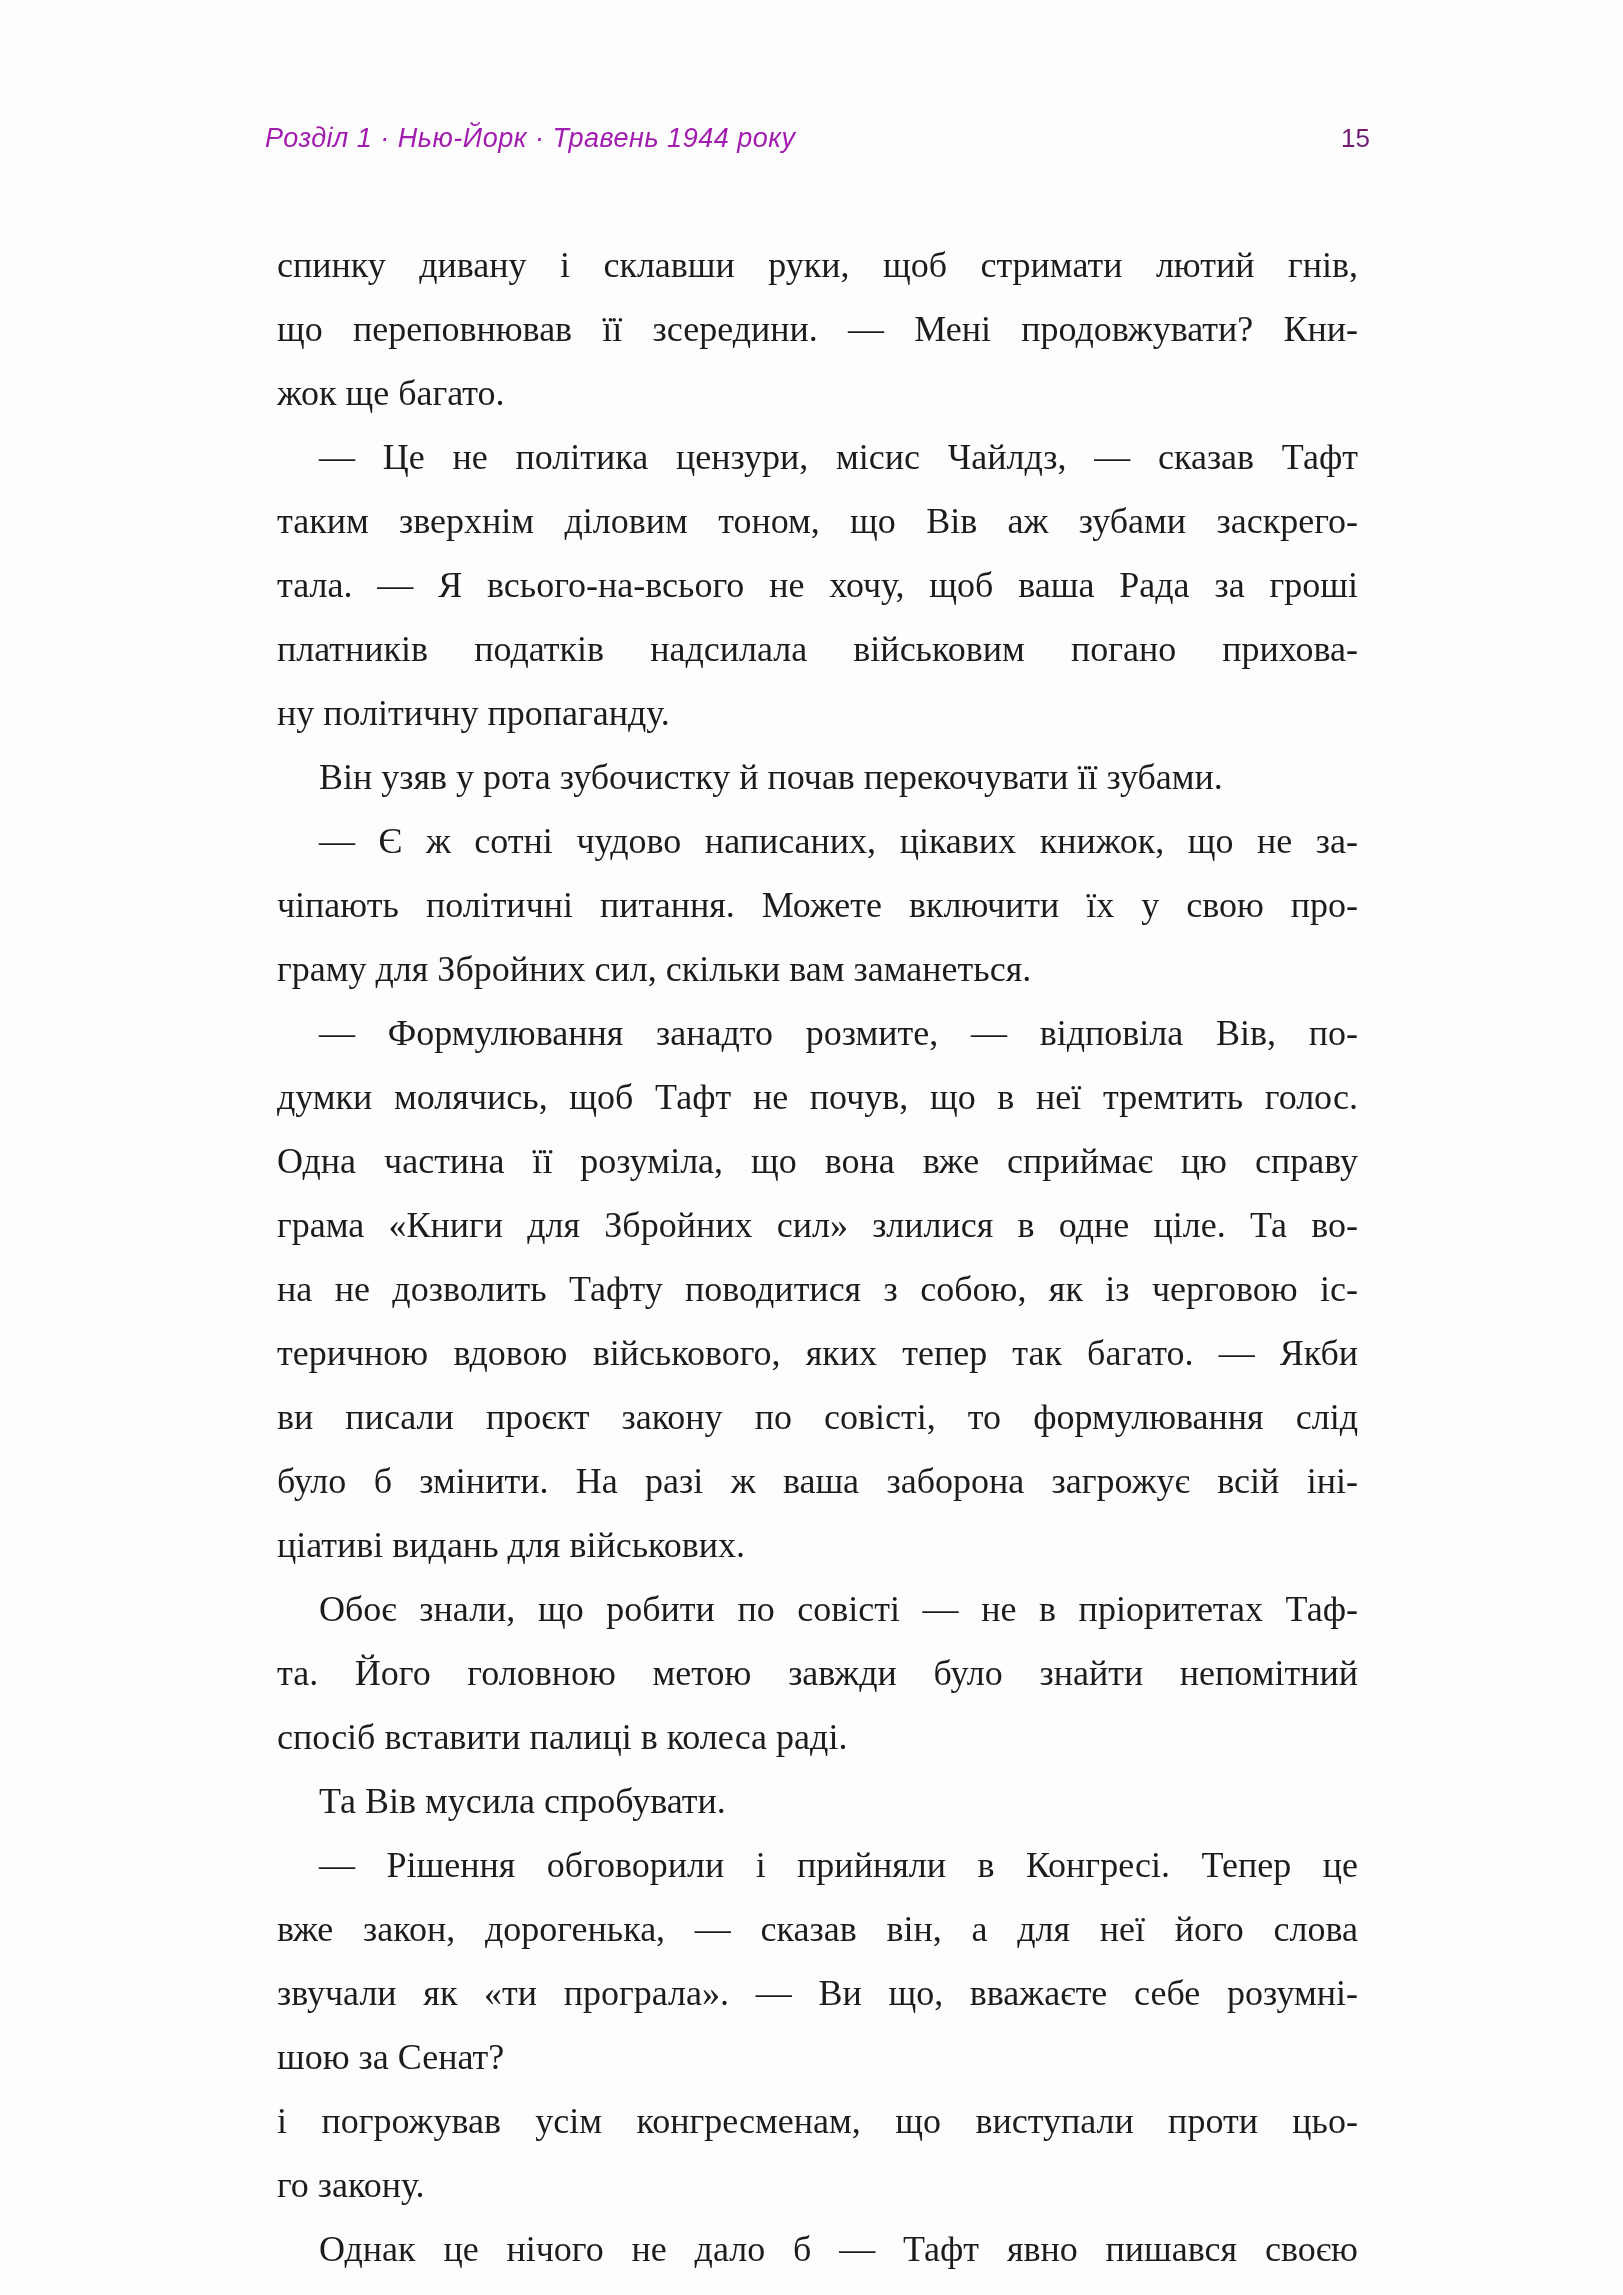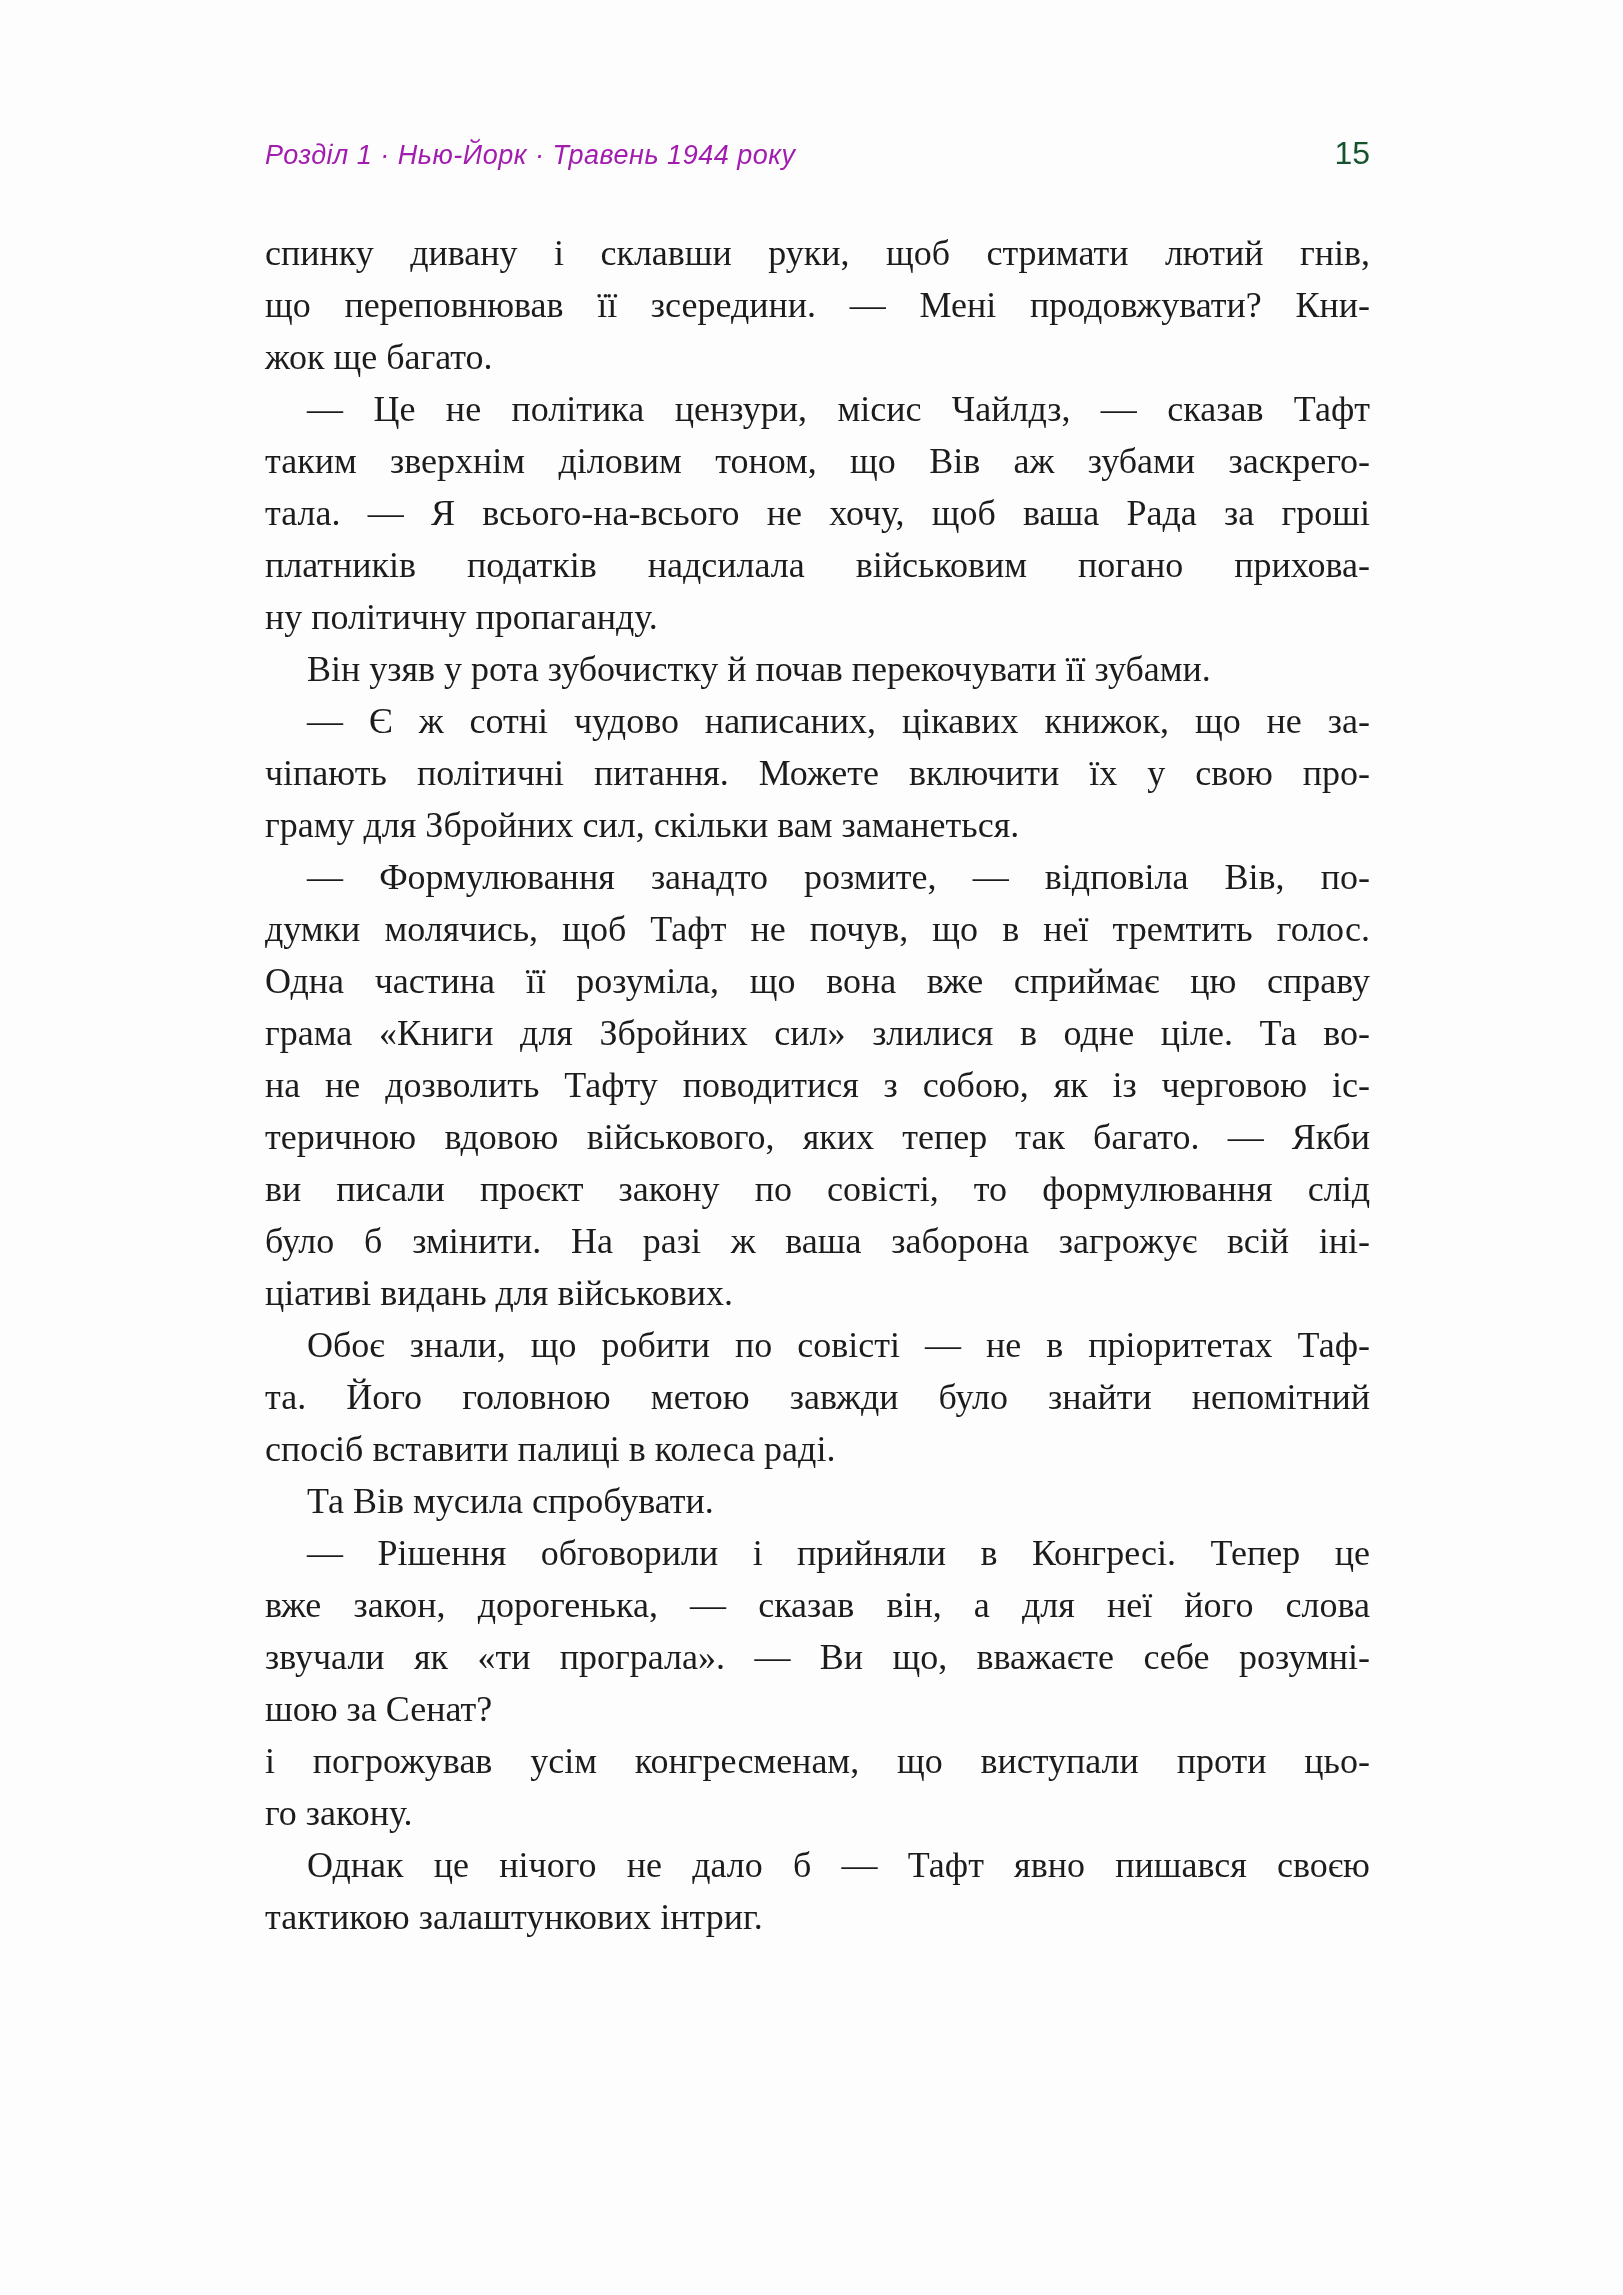--- a/index.html
+++ b/index.html
@@ -24,36 +24,35 @@
   }
   .chapter-heading {
     font-family: "Liberation Sans", sans-serif;
     font-style: italic;
     font-size: 27px;
     letter-spacing: 0.5px;
     color: #a21caf;
   }
   .page-number {
     font-family: "Liberation Sans", sans-serif;
-    font-size: 32px;
-    color: #14532d;
-    margin-top: 12px;
+    font-size: 26px;
+    color: #701a75;
   }
   .body-text {
     position: absolute;
     left: 265px;
     top: 227px;
     width: 1105px;
     font-family: "Liberation Serif", serif;
     font-size: 36px;
     line-height: 52px;
     color: #1c1c1c;
   }
   .line {
-    margin: 0;
+    margin: 12px;
     text-align: justify;
     text-align-last: justify;
   }
   .line.end {
     text-align: center;
     text-align-last: left;
   }
   .line.indent {
     text-indent: 42px;
   }

